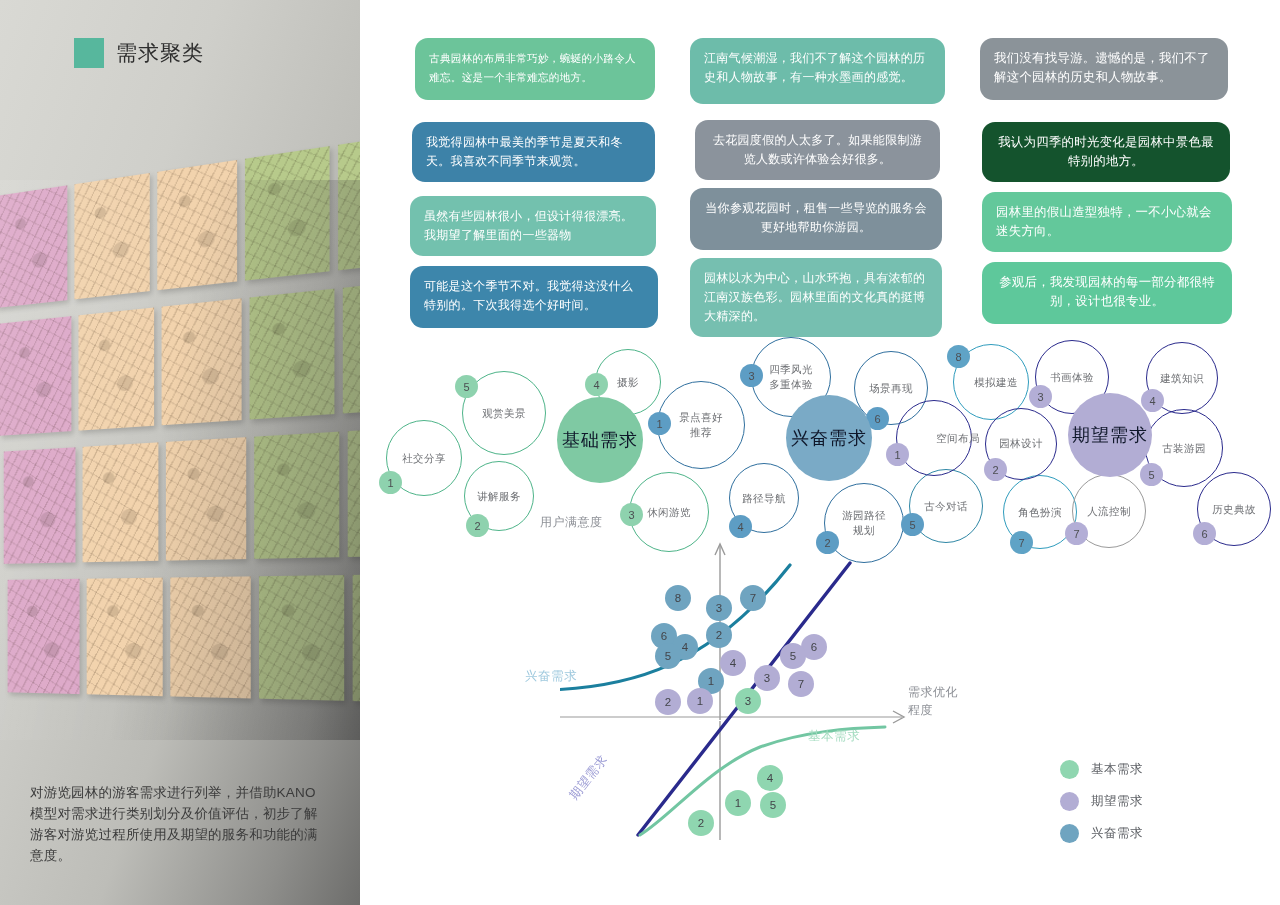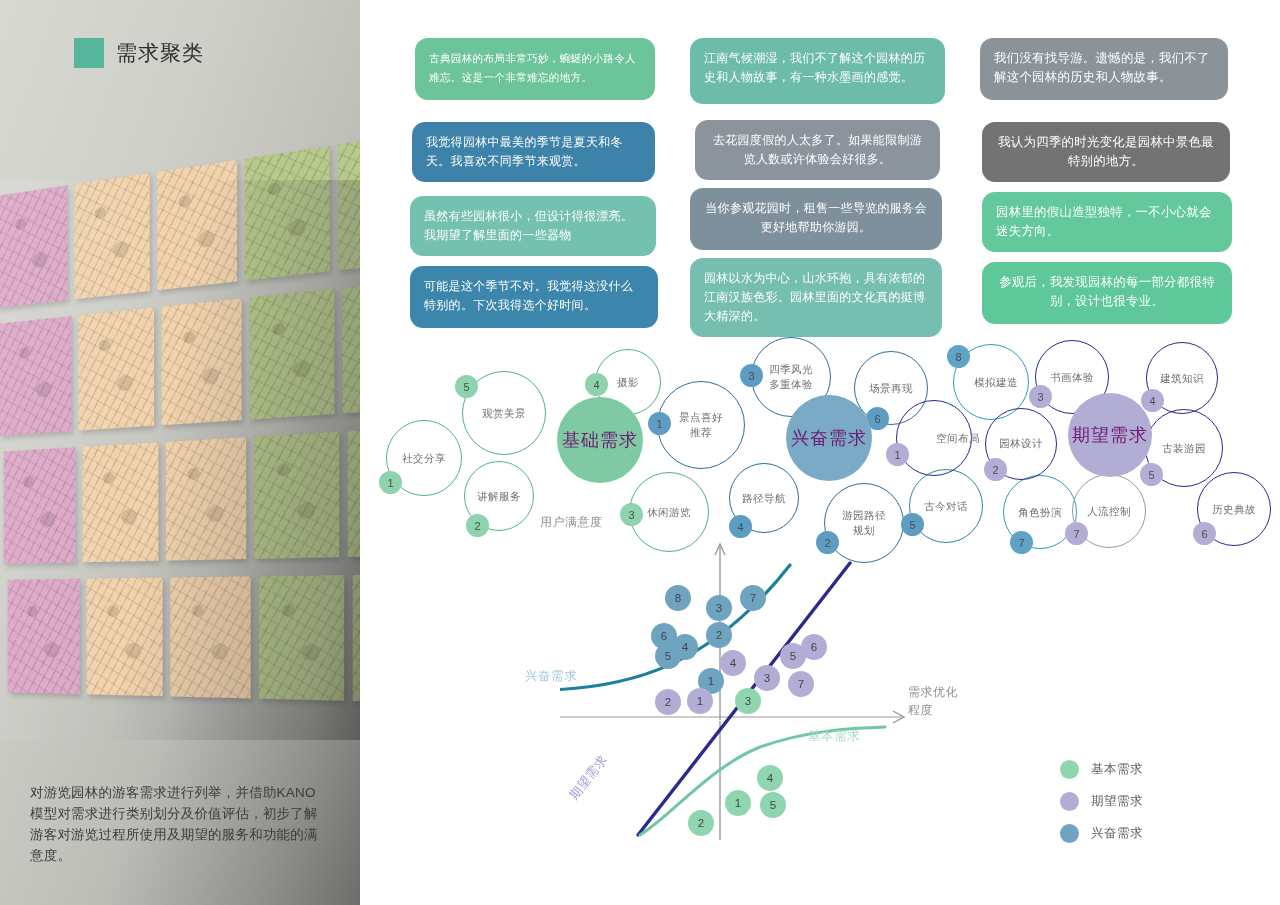--- a/index.html
+++ b/index.html
@@ -58,21 +58,21 @@
     position:absolute;border-radius:13px;padding:11px 14px;
     font-size:11.4px;line-height:19px;color:#ffffff;letter-spacing:.3px;
     box-sizing:border-box;
   }
   
   #bubbles{position:absolute;left:0;top:0;width:920px;height:905px;}
   .bubble{position:absolute;border-radius:50%;box-sizing:border-box;display:flex;
           align-items:center;justify-content:center;text-align:center;}
   .bubble .lbl{font-size:10.5px;line-height:15px;color:#6d6f73;letter-spacing:.4px;pointer-events:none;}
   .big-bubble{position:absolute;border-radius:50%;display:flex;align-items:center;justify-content:center;}
-  .big-bubble .lbl{font-size:18px;color:#701a75;letter-spacing:1px;}
+  .big-bubble .lbl{font-size:18px;color:#0f172a;letter-spacing:1px;}
   .idx{
     position:absolute;border-radius:50%;width:23px;height:23px;
     display:flex;align-items:center;justify-content:center;
     font-size:11px;color:#4c4e52;
   }
   
   #kano{position:absolute;left:200px;top:535px;width:400px;height:320px;}
   .kano-pt{
     position:absolute;width:26px;height:26px;border-radius:50%;
     display:flex;align-items:center;justify-content:center;
@@ -136,21 +136,21 @@
   <div id="quotes-layer">
       <div class="quote-card" style="left: 55px; top: 38px; width: 240px; min-height: 62px; background: rgb(108, 196, 154); text-align: left; font-size: 10.6px;">古典园林的布局非常巧妙，蜿蜒的小路令人难忘。这是一个非常难忘的地方。</div>
       <div class="quote-card" style="left: 52px; top: 122px; width: 243px; min-height: 56px; background: rgb(61, 130, 168); text-align: left; font-size: 12px;">我觉得园林中最美的季节是夏天和冬天。我喜欢不同季节来观赏。</div>
       <div class="quote-card" style="left: 50px; top: 196px; width: 246px; min-height: 56px; background: rgb(115, 193, 174); text-align: left; font-size: 12px;">虽然有些园林很小，但设计得很漂亮。我期望了解里面的一些器物</div>
       <div class="quote-card" style="left: 50px; top: 266px; width: 248px; min-height: 62px; background: rgb(61, 134, 171); text-align: left; font-size: 12px;">可能是这个季节不对。我觉得这没什么特别的。下次我得选个好时间。</div>
       <div class="quote-card" style="left: 330px; top: 38px; width: 255px; min-height: 66px; background: rgb(109, 188, 170); text-align: left; font-size: 12px;">江南气候潮湿，我们不了解这个园林的历史和人物故事，有一种水墨画的感觉。</div>
       <div class="quote-card" style="left: 335px; top: 120px; width: 245px; min-height: 60px; background: rgb(139, 147, 156); text-align: center; font-size: 12px;">去花园度假的人太多了。如果能限制游览人数或许体验会好很多。</div>
       <div class="quote-card" style="left: 330px; top: 188px; width: 252px; min-height: 62px; background: rgb(126, 144, 155); text-align: center; font-size: 12px;">当你参观花园时，租售一些导览的服务会更好地帮助你游园。</div>
       <div class="quote-card" style="left: 330px; top: 258px; width: 252px; min-height: 78px; background: rgb(118, 191, 176); text-align: left; font-size: 12px;">园林以水为中心，山水环抱，具有浓郁的江南汉族色彩。园林里面的文化真的挺博大精深的。</div>
       <div class="quote-card" style="left: 620px; top: 38px; width: 248px; min-height: 62px; background: rgb(139, 147, 153); text-align: left; font-size: 12.4px;">我们没有找导游。遗憾的是，我们不了解这个园林的历史和人物故事。</div>
-      <div class="quote-card" style="left: 622px; top: 122px; width: 248px; min-height: 58px; background: #737373; text-align: center; font-size: 12.4px;">我认为四季的时光变化是园林中景色最特别的地方。</div>
+      <div class="quote-card" style="left: 622px; top: 122px; width: 248px; min-height: 58px; background: #14532d; text-align: center; font-size: 12.4px;">我认为四季的时光变化是园林中景色最特别的地方。</div>
       <div class="quote-card" style="left: 622px; top: 192px; width: 250px; min-height: 58px; background: rgb(99, 200, 155); text-align: left; font-size: 12.4px;">园林里的假山造型独特，一不小心就会迷失方向。</div>
       <div class="quote-card" style="left: 622px; top: 262px; width: 250px; min-height: 62px; background: rgb(94, 200, 155); text-align: center; font-size: 12.4px;">参观后，我发现园林的每一部分都很特别，设计也很专业。</div>
     </div>
 
   <div id="bubbles">
       <div class="bubble" style="left: 26px; top: 420px; width: 76px; height: 76px; border: 1.3px solid rgb(78, 180, 137);">
         <span class="lbl" style="white-space: pre;">社交分享</span>
       </div>
       <div class="idx" style="background: rgb(142, 210, 174); left: 19px; top: 471px;">1</div>
       <div class="bubble" style="left: 102px; top: 371px; width: 84px; height: 84px; border: 1.3px solid rgb(78, 180, 137);">

